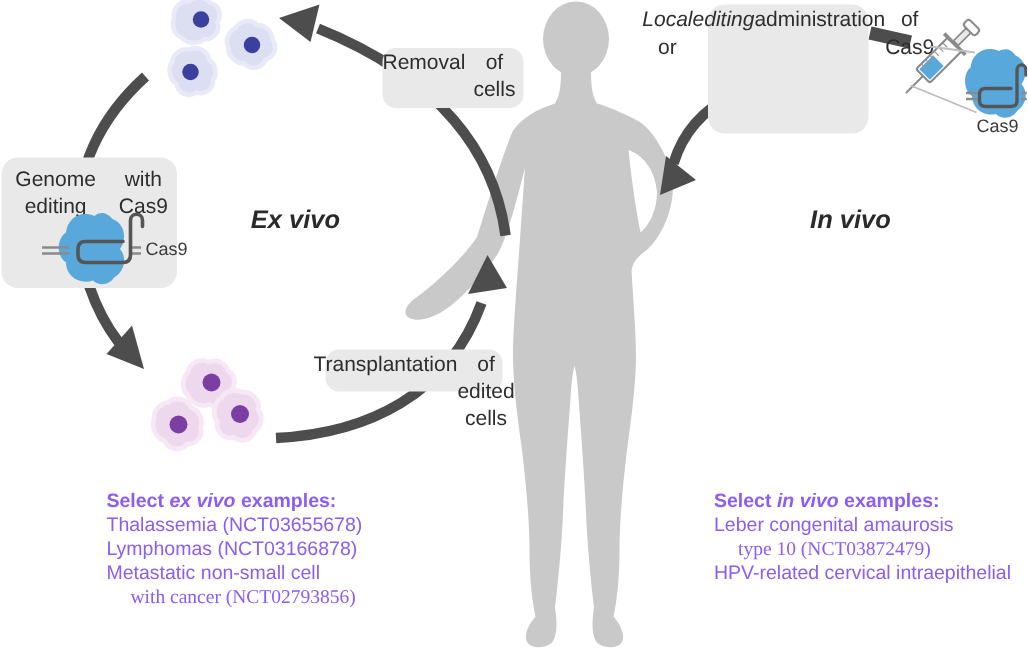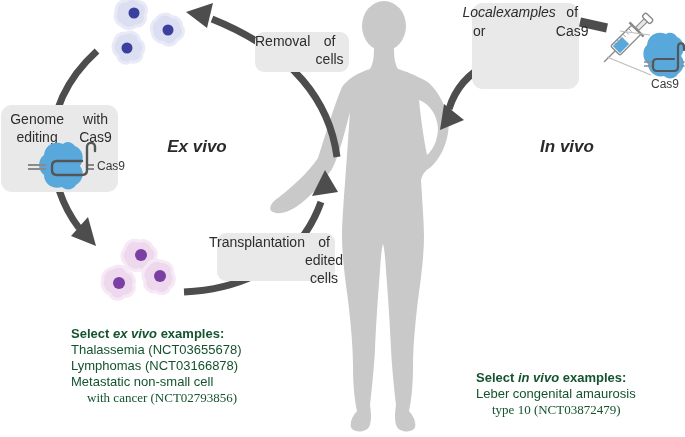--- a/index.html
+++ b/index.html
@@ -9,31 +9,31 @@
   }
   .layer{position:absolute;left:0;top:0;z-index:1;}
   .layer.top{z-index:3;}
   .box{
     position:absolute;z-index:2;background:#e9e9e9;border-radius:9px;
     font-size:14px;line-height:18px;text-align:center;
     display:flex;flex-direction:row;justify-content:center;color:#2d2d2d;
   }
   #removal-box{left:255px;top:32px;width:94px;height:40px;}
   #genome-box{left:1px;top:105px;width:117px;height:87px;justify-content:center;padding-top:5px;box-sizing:border-box;border-radius:11px;}
-  #transplant-box{left:217px;top:233px;width:118px;height:48px;}
+  #transplant-box{left:217px;top:233px;width:118px;height:28px;}
   #admin-box{left:472px;top:3px;width:107px;height:86px;line-height:19px;border-radius:11px;}
   .cycle-label{position:absolute;z-index:2;font-size:17px;font-weight:bold;font-style:italic;text-align:center;width:96px;color:#2a2a2a;}
   #exvivo-label{left:149px;top:137px;}
   #invivo-label{left:519px;top:137px;}
   .icon-label{position:absolute;z-index:4;font-size:12px;color:#3a3a3a;white-space:nowrap;}
   #genome-cas9-label{left:97px;top:159px;}
   #syringe-cas9-label{left:651px;top:77px;}
-  .examples{position:absolute;z-index:2;font-size:13px;line-height:16px;color:#14532d;white-space:nowrap;}
+  .examples{position:absolute;z-index:2;font-size:13px;line-height:16px;color:#8b5cf6;white-space:nowrap;}
   #exvivo-list{left:71px;top:326px;}
-  #invivo-list{left:476px;top:326px;margin-top:44px;}
+  #invivo-list{left:476px;top:326px;}
   .examples .heading{font-weight:bold;}
   .examples .heading .bi{font-style:italic;}
   .examples .indent{padding-left:16px;font-family:Liberation Serif, serif;}
   .it{font-style:italic;}
 </style>
 </head>
 <body>
 
 <div class="stage">
 
@@ -107,21 +107,22 @@
     <div>with Cas9</div>
   </div>
 
   <div class="box" id="transplant-box">
     <div>Transplantation</div>
     <div>of edited cells</div>
   </div>
 
   <div class="box" id="admin-box">
     <div><span class="it">Local</span><span> or</span></div>
-    <div class="it">examples</div>
+    <div class="it">editing</div>
+    <div>administration</div>
     <div>of Cas9</div>
   </div>
 
   <div class="cycle-label" id="exvivo-label">Ex vivo</div>
   <div class="cycle-label" id="invivo-label">In vivo</div>
 
   <svg class="layer top" width="685" height="437" viewBox="0 0 685 437">
     <defs>
       <path id="cellblob" d="M -15 -2 C -16 -8 -11 -14 -5 -13 C -1 -17 6 -16 9 -12 C 15 -11 17 -4 14 1 C 16 7 11 13 5 12 C 1 16 -7 15 -10 11 C -15 9 -17 3 -15 -2 Z"></path>
     </defs>
@@ -178,15 +179,16 @@
     <div>Thalassemia (NCT03655678)</div>
     <div>Lymphomas (NCT03166878)</div>
     <div>Metastatic non-small cell</div>
     <div class="indent">with cancer (NCT02793856)</div>
   </div>
 
   <div class="examples" id="invivo-list">
     <div class="heading"><span>Select </span><span class="bi">in vivo</span><span> examples:</span></div>
     <div>Leber congenital amaurosis</div>
     <div class="indent">type 10 (NCT03872479)</div>
+    <div>HPV-related cervical intraepithelial</div>
   </div>
 
 </div>
 
 </body></html>

